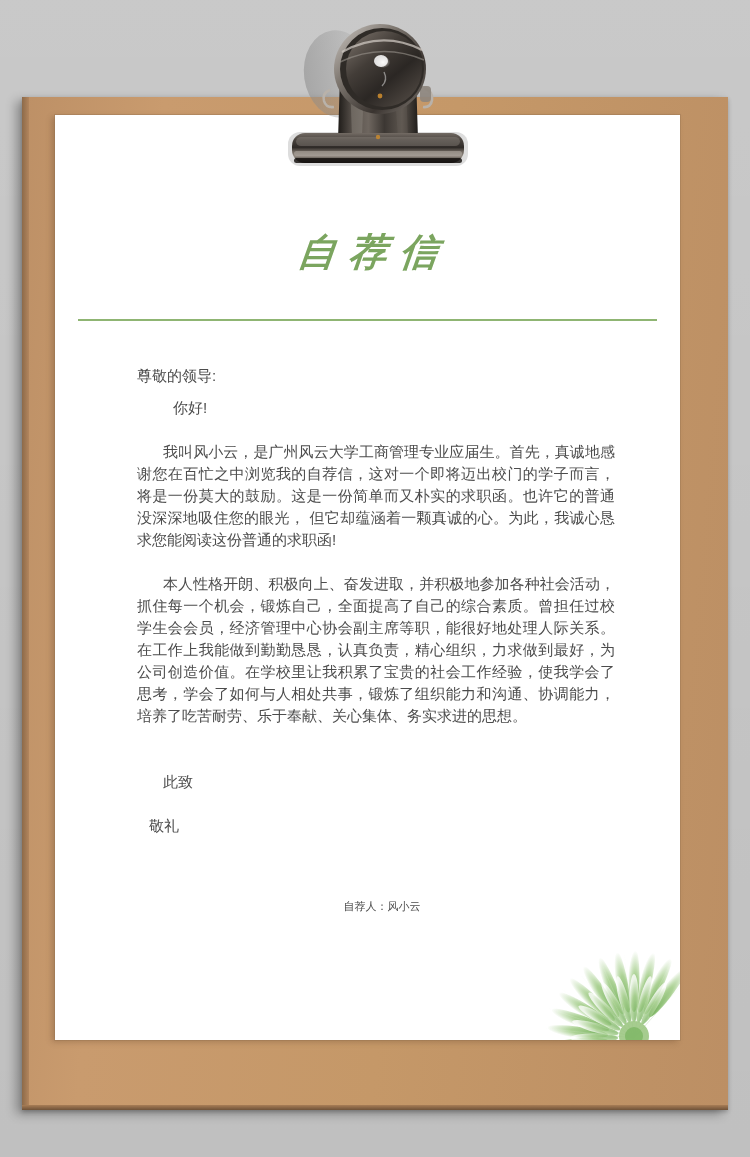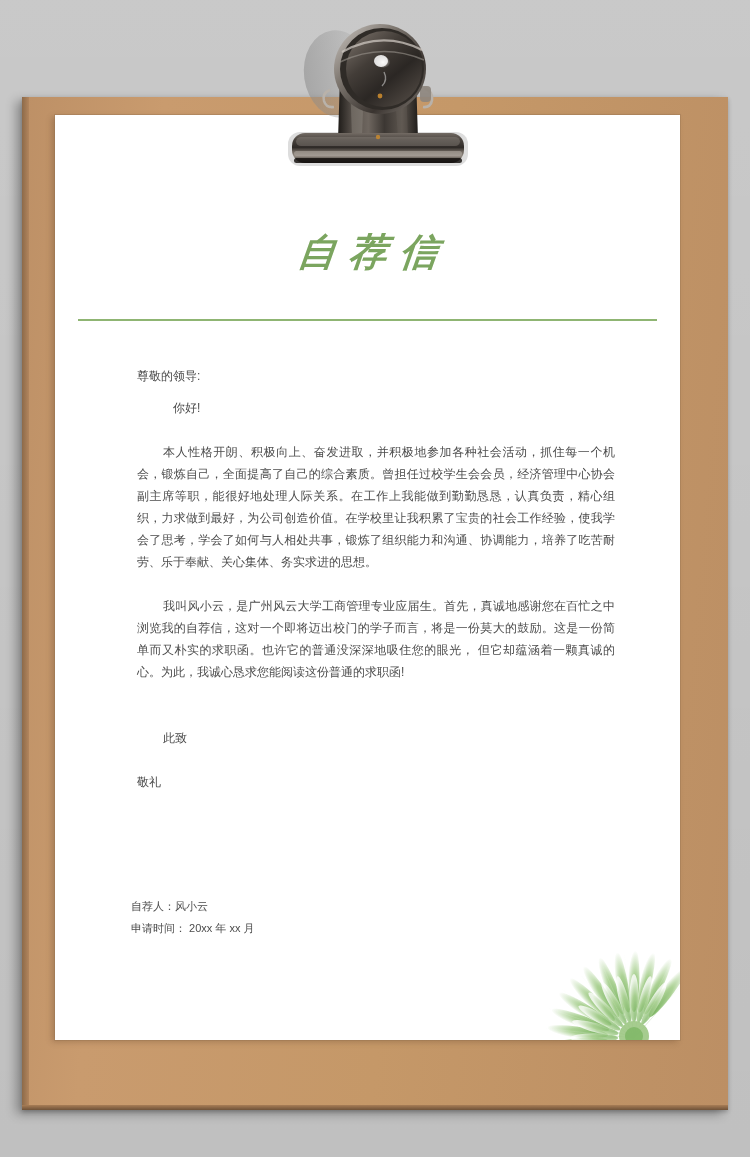--- a/index.html
+++ b/index.html
@@ -100,44 +100,44 @@
     background: #8fb573;
   }
 
   
   #letter-body {
     position: absolute;
     left: 82px;
     top: 250px;
     width: 478px;
     color: #4c4c4c;
-    font-size: 12px;
+    font-size: 15px;
     line-height: 22px;
     text-align: justify;
     text-justify: inter-ideograph;
   }
   #letter-body .salutation { margin: 0 0 0 0; }
   #letter-body .greeting   { margin: 10px; text-indent: 26px; }
   #letter-body p.para      { margin: 22px 0 0 0; text-indent: 26px; }
 
   #closing-this {
     margin: 44px 0 0 0;
     text-indent: 26px;
   }
   #closing-salute {
-    margin: 22px 0 0 0;
+    margin: 22px 0 0 12px;
     text-indent: 0;
   }
 
   #signature-block {
     position: absolute;
-    left: 76px;
+    left: 88px;
     top: 780px;
     width: 478px;
-    text-align: left;
+    text-align: center;
     color: #4c4c4c;
     font-size: 11px;
     line-height: 22px;
   }
   #signature-block div { white-space: pre; }
 
   
   #flower {
     position: absolute;
     right: -6px;
@@ -174,29 +174,28 @@
   <div id="paper">
 
     <div id="title-area">
       <div id="doc-title">自荐信</div>
     </div>
     <div id="title-rule"></div>
 
     <div id="letter-body">
       <p class="salutation">尊敬的领导:</p>
       <p class="greeting">你好!</p>
+      <p class="para">我叫风小云，是广州风云大学工商管理专业应届生。首先，真诚地感谢您在百忙之中浏览我的自荐信，这对一个即将迈出校门的学子而言，将是一份莫大的鼓励。这是一份简单而又朴实的求职函。也许它的普通没深深地吸住您的眼光， 但它却蕴涵着一颗真诚的心。为此，我诚心恳求您能阅读这份普通的求职函!</p>
       <p class="para">本人性格开朗、积极向上、奋发进取，并积极地参加各种社会活动，抓住每一个机会，锻炼自己，全面提高了自己的综合素质。曾担任过校学生会会员，经济管理中心协会副主席等职，能很好地处理人际关系。在工作上我能做到勤勤恳恳，认真负责，精心组织，力求做到最好，为公司创造价值。在学校里让我积累了宝贵的社会工作经验，使我学会了思考，学会了如何与人相处共事，锻炼了组织能力和沟通、协调能力，培养了吃苦耐劳、乐于奉献、关心集体、务实求进的思想。</p>
-      <p class="para">我叫风小云，是广州风云大学工商管理专业应届生。首先，真诚地感谢您在百忙之中浏览我的自荐信，这对一个即将迈出校门的学子而言，将是一份莫大的鼓励。这是一份简单而又朴实的求职函。也许它的普通没深深地吸住您的眼光， 但它却蕴涵着一颗真诚的心。为此，我诚心恳求您能阅读这份普通的求职函!</p>
       <p id="closing-this">此致</p>
       <p id="closing-salute">敬礼</p>
     </div>
 
     <div id="signature-block">
       <div>自荐人：风小云</div>
-      <div>申请时间： 20xx 年 xx 月</div>
     </div>
 
     <div id="flower">
       <svg width="140" height="96" viewBox="0 0 140 96">
         <defs>
           <radialGradient id="petalFade" cx="62%" cy="88%" r="78%">
             <stop offset="0%" stop-color="#74b05a"></stop>
             <stop offset="55%" stop-color="#a6cf8d"></stop>
             <stop offset="100%" stop-color="#ffffff"></stop>
           </radialGradient>

